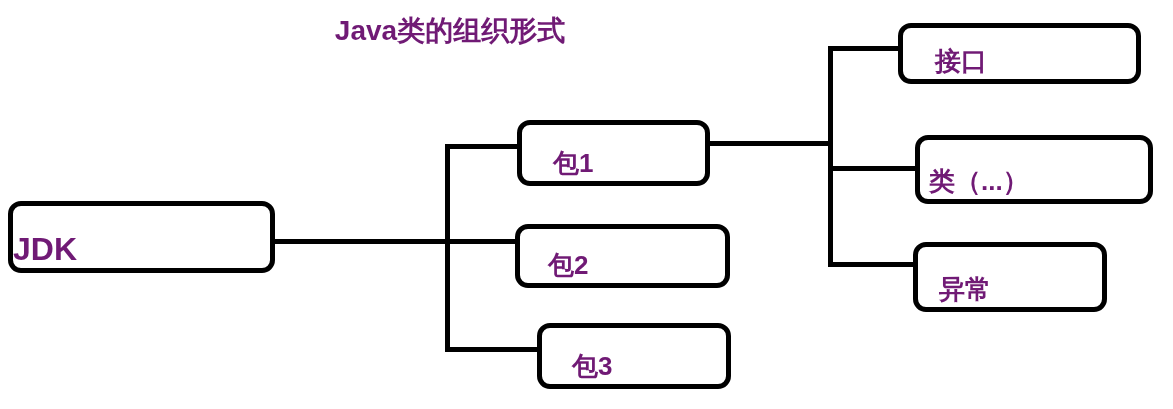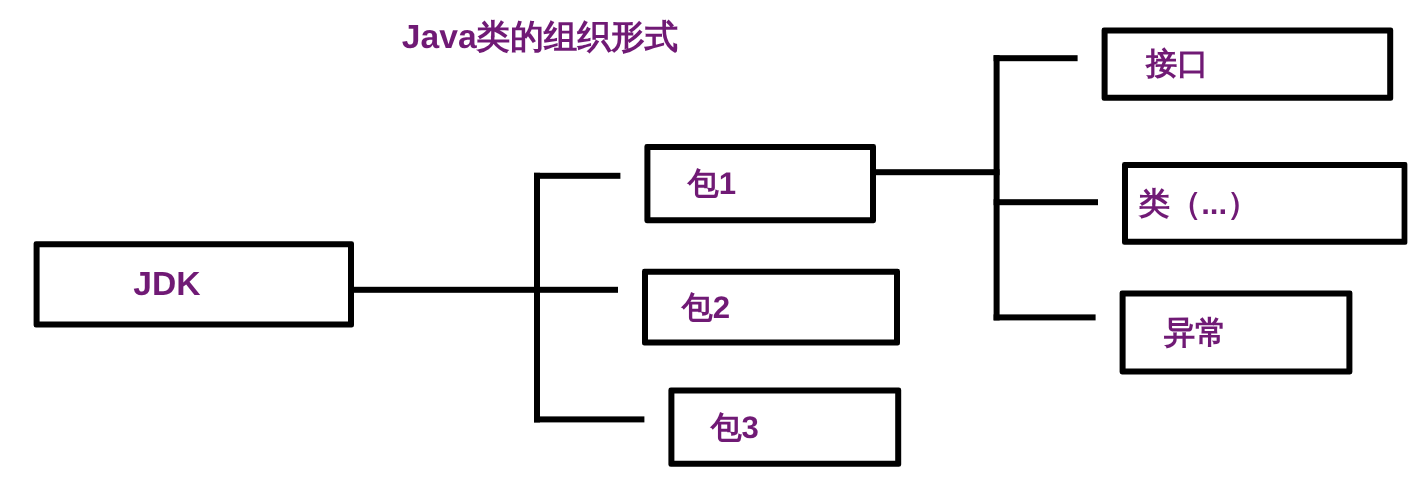--- a/index.html
+++ b/index.html
@@ -19,43 +19,42 @@
     transform: translateX(-50%);
     font-size: 28px;
     font-weight: bold;
     white-space: nowrap;
     z-index: 2;
   }
   .node {
     position: absolute;
     box-sizing: border-box;
     border: 5px solid #000000;
-    border-radius: 2px;
+    border-radius: 13px;
     background: #ffffff;
     display: flex;
-    align-items: center;
+    align-items: flex-end;
     font-size: 26px;
     font-weight: bold;
     z-index: 1;
     white-space: nowrap;
-    margin-left: 20px;
   }
   .line {
     position: absolute;
     background: #000000;
     z-index: 0;
   }
   
-  #box-jdk   { left: 8px;   top: 201px; width: 267px; height: 72px; padding-left: 78px; font-size: 28px; }
+  #box-jdk   { left: 8px;   top: 201px; width: 267px; height: 72px; font-size: 32px; }
   #box-pkg1  { left: 517px; top: 120px; width: 193px; height: 66px; padding-left: 31px; }
   #box-pkg2  { left: 515px; top: 224px; width: 215px; height: 64px; padding-left: 28px; }
   #box-pkg3  { left: 537px; top: 323px; width: 194px; height: 66px; padding-left: 30px; }
   #box-iface { left: 898px; top: 23px;  width: 243px; height: 61px; padding-left: 32px; }
   #box-class { left: 915px; top: 135px; width: 238px; height: 69px; padding-left: 9px;  }
-  #box-exc   { left: 913px; top: 242px; width: 194px; height: 70px; padding-left: 32px; }
+  #box-exc   { left: 913px; top: 242px; width: 194px; height: 70px; padding-left: 21px; }
   
   #ln-trunk-h       { left: 275px; top: 239px; width: 240px; height: 5px; }
   #ln-left-v        { left: 445px; top: 144px; width: 5px;   height: 208px; }
   #ln-left-top      { left: 445px; top: 144px; width: 72px;  height: 5px; }
   #ln-left-bottom   { left: 445px; top: 347px; width: 92px;  height: 5px; }
   #ln-pkg1-h        { left: 710px; top: 141px; width: 123px; height: 5px; }
   #ln-right-v       { left: 828px; top: 46px;  width: 5px;   height: 221px; }
   #ln-right-top     { left: 828px; top: 46px;  width: 70px;  height: 5px; }
   #ln-right-mid     { left: 828px; top: 166px; width: 87px;  height: 5px; }
   #ln-right-bottom  { left: 828px; top: 262px; width: 85px;  height: 5px; }

